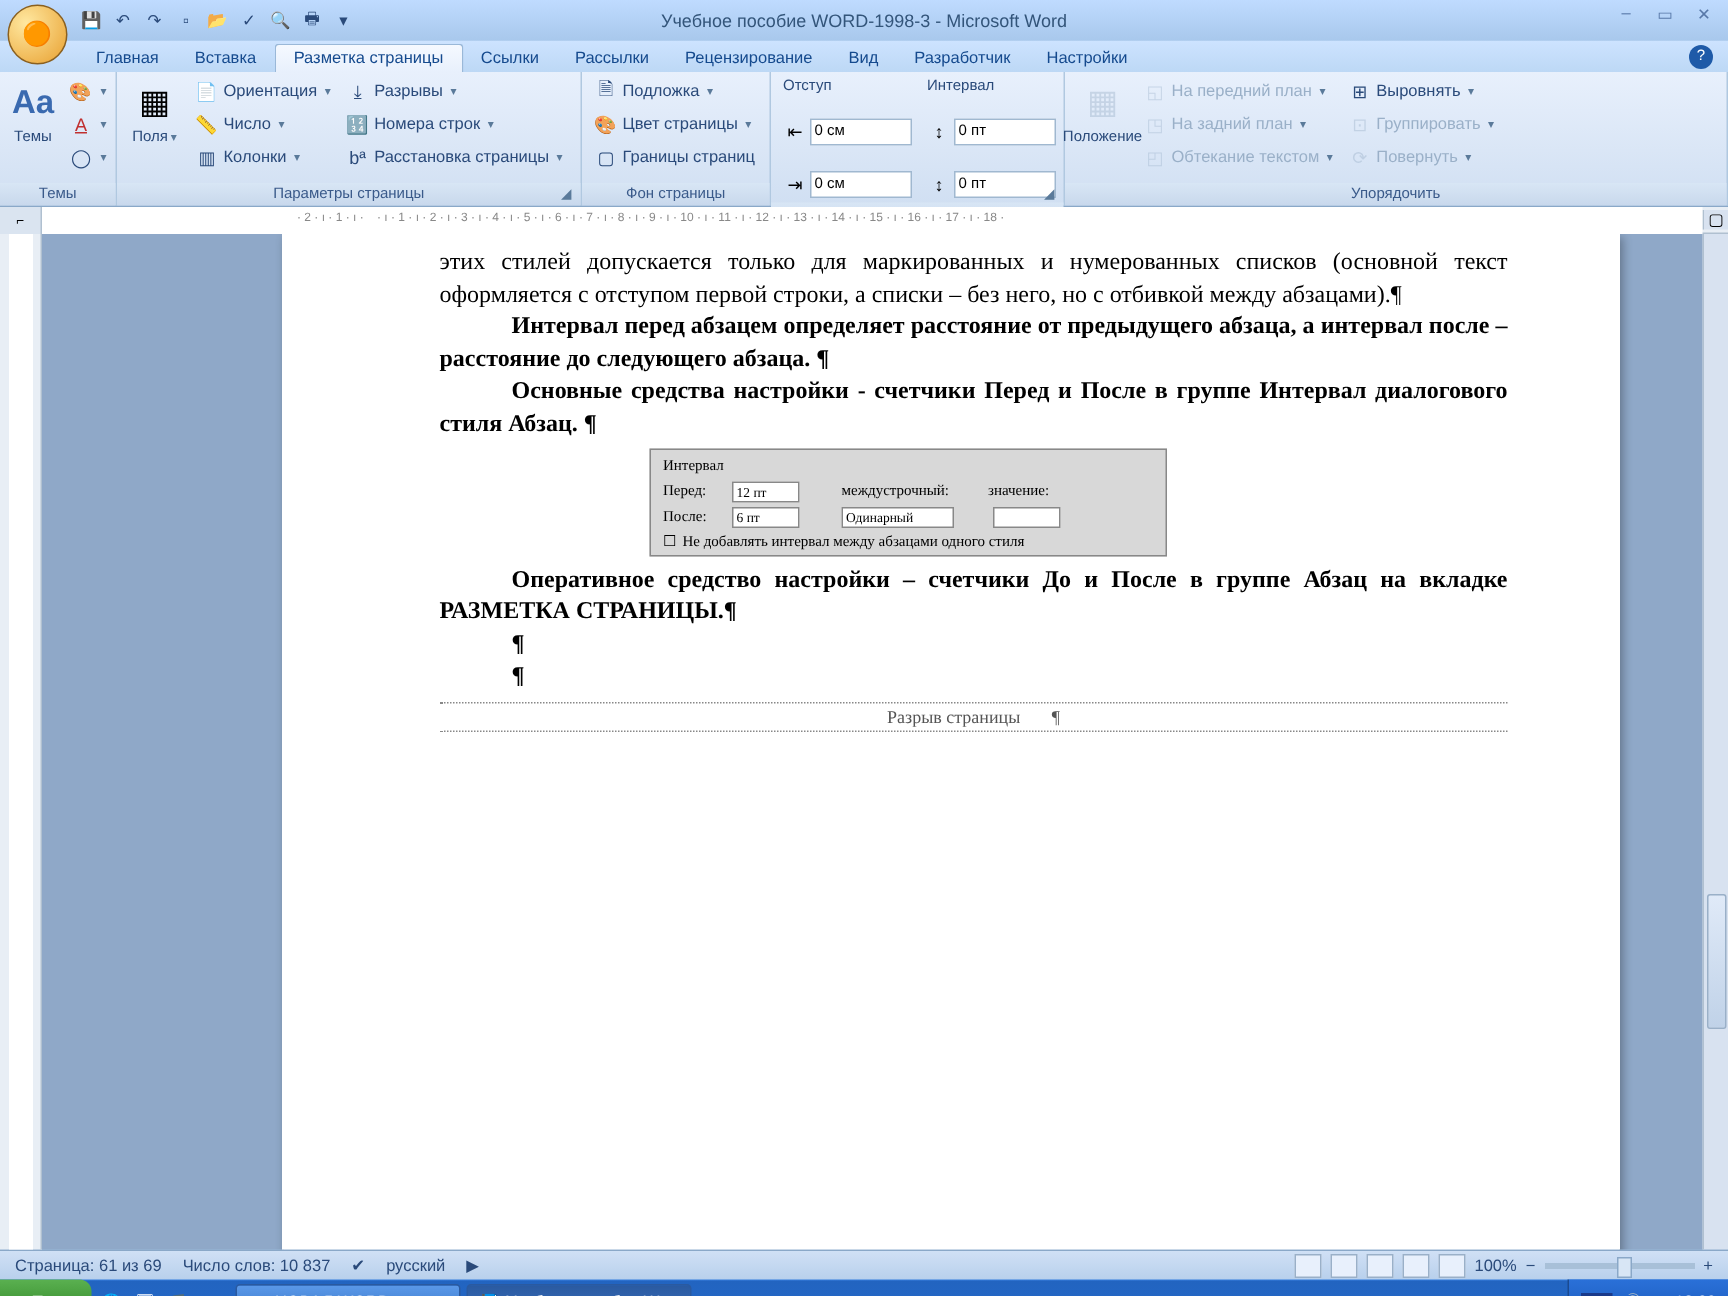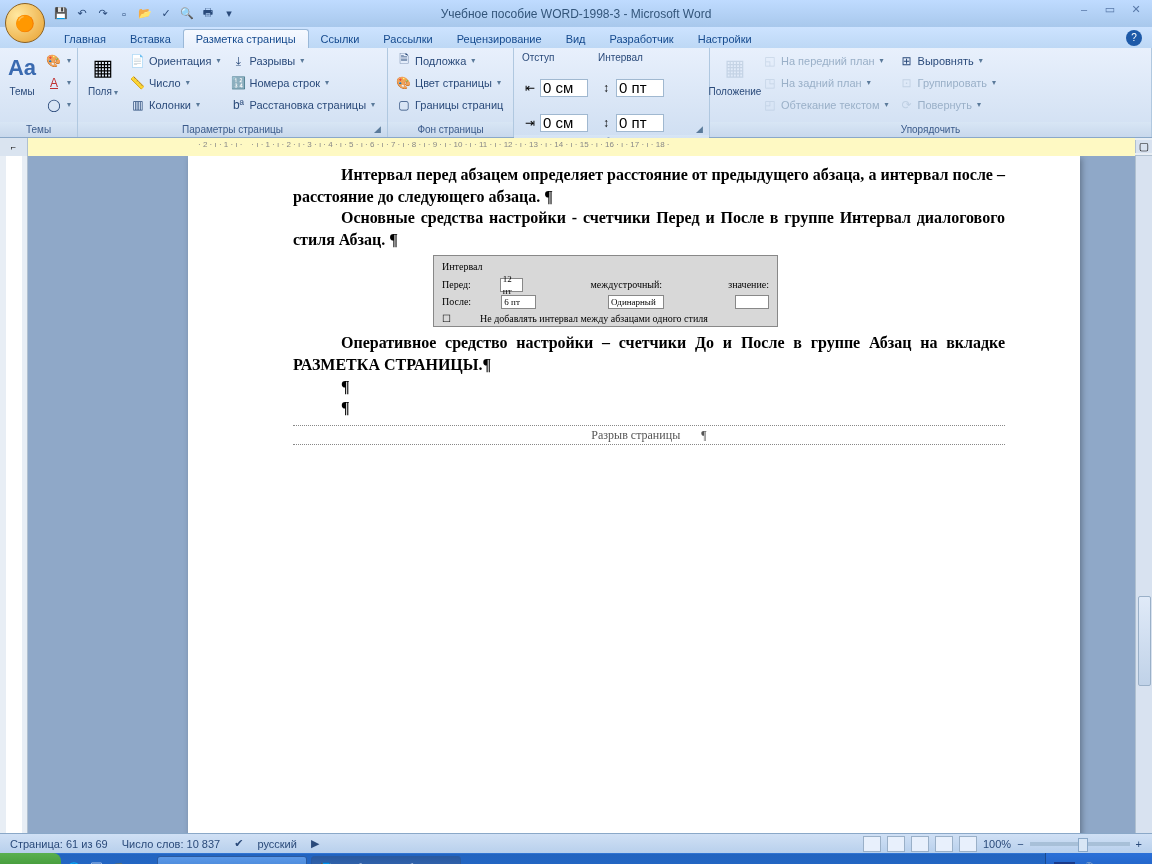--- a/index.html
+++ b/index.html
@@ -29,40 +29,40 @@
 .big-btn-icon { width: 32px; height: 32px; display: flex; align-items: center; justify-content: center; font-size: 22px; }
 .big-btn-label { font-size: 10px; color: #2a4a7a; text-align: center; line-height: 11px; margin-top: 2px; }
 .small-btns { display: flex; flex-direction: column; gap: 1px; }
 .small-btn { display: flex; align-items: center; height: 21px; padding: 0 4px; cursor: pointer; border-radius: 2px; color: #2a4a7a; font-size: 11px; gap: 3px; white-space: nowrap; }
 .small-icon { width: 16px; height: 16px; display: flex; align-items: center; justify-content: center; font-size: 12px; }
 .dialog-launcher { position: absolute; right: 2px; bottom: 2px; width: 11px; height: 11px; font-size: 9px; color: #5a7a9a; cursor: pointer; }
 .dd { font-size: 8px; margin-left: 2px; color: #5a7a9a; }
 .spin-group { display: flex; flex-direction: column; gap: 14px; }
 .spin-row { display: flex; align-items: center; gap: 2px; height: 21px; }
 .spin-label { font-size: 10px; color: #2a4a7a; }
-.spin-input { width: 48px; height: 18px; border: 1px solid #a0b8d0; background: #fff; font-size: 15px; padding: 0 2px; }
+.spin-input { width: 68px; height: 18px; border: 1px solid #a0b8d0; background: #fff; font-size: 10px; padding: 0 2px; }
 .disabled { color: #9ab0c8 !important; }
 .disabled .small-icon, .disabled .big-btn-icon { opacity: 0.4; }
 
 
 .ruler-row { height: 18px; background: #e8eef5; border-bottom: 1px solid #b0c0d0; display: flex; align-items: center; }
 .ruler-corner { width: 28px; height: 18px; border-right: 1px solid #b0c0d0; display: flex; align-items: center; justify-content: center; font-size: 9px; background: #dae4f0; }
-.hruler { flex: 1; height: 18px; background: #fef9c3; font-size: 8px; color: #666; position: relative; overflow: hidden; }
+.hruler { flex: 1; height: 18px; background: #ffffff; font-size: 8px; color: #666; position: relative; overflow: hidden; }
 
 
 .doc-area { height: 677px; background: #8fa8c8; display: flex; }
 .vruler { width: 28px; background: #e8eef5; border-right: 1px solid #b0c0d0; }
 .vruler-inner { width: 16px; margin-left: 6px; background: #fff; height: 100%; }
 .doc-scroll { flex: 1; overflow: hidden; position: relative; }
 .page { width: 892px; min-height: 700px; background: #fff; margin-left: 160px; margin-top: 0; box-shadow: 2px 2px 6px rgba(0,0,0,0.3); padding: 8px 75px 30px 105px; font-family: "Times New Roman", serif; font-size: 16px; color: #000; line-height: 1.35; }
 .page p { text-align: justify; }
 .page .indent { text-indent: 48px; font-weight: bold; }
 .dialog-img { width: 345px; height: 72px; background: #d8d8d8; border: 1px solid #888; margin: 5px auto 5px 140px; padding: 4px 8px; font-family: Tahoma; font-size: 10px; color: #000; }
 .dialog-img .dlg-title { font-size: 10px; margin-bottom: 4px; }
-.dialog-img .dlg-row { display: flex; gap: 29px; align-items: flex-end; margin-bottom: 3px; }
+.dialog-img .dlg-row { display: flex; gap: 4px; align-items: flex-start; margin-bottom: 3px; }
 .dialog-img .dlg-label { width: 42px; }
 .dialog-img .dlg-field { width: 45px; height: 14px; background: #fff; border: 1px solid #888; font-size: 9px; padding: 0 2px; display: inline-flex; align-items: center; }
 .dialog-img .dlg-dd { width: 75px; height: 14px; background: #fff; border: 1px solid #888; font-size: 9px; padding: 0 2px; display: inline-flex; align-items: center; }
 .pg-break { text-align: center; font-size: 12px; color: #555; border-bottom: 1px dotted #888; border-top: 1px dotted #888; margin: 6px 0; padding: 1px 0; position: relative; }
 .scroll-v { width: 17px; background: #d8e2f0; border-left: 1px solid #b0c0d0; position: relative; }
 .scroll-thumb { position: absolute; top: 440px; left: 2px; width: 13px; height: 90px; background: linear-gradient(#e0eaf8,#c0d2e8); border: 1px solid #9ab0c8; border-radius: 2px; }
 
 
 .statusbar { height: 20px; background: linear-gradient(#d0e0f5, #b8d0ec); border-top: 1px solid #8aa8c8; display: flex; align-items: center; font-size: 11px; color: #2a4a7a; padding: 0 10px; gap: 14px; }
 .status-right { margin-left: auto; display: flex; align-items: center; gap: 6px; }
@@ -290,20 +290,21 @@
   </div>
   <div style="width:17px;background:#d8e2f0;border-left:1px solid #b0c0d0;text-align:center">▢</div>
 </div>
 
 <div class="doc-area">
   <div class="vruler">
       <div class="vruler-inner"></div>
     </div>
   <div class="doc-scroll">
     <div class="page">
+      <p>этих стилей допускается только для маркированных и нумерованных списков (основной текст оформляется с отступом первой строки, а списки – без него, но с отбивкой между абзацами).¶</p>
       <p class="indent">Интервал перед абзацем определяет расстояние от предыдущего абзаца, а интервал после – расстояние до следующего абзаца. ¶</p>
       <p class="indent">
         <span>Основные средства настройки - счетчики </span><b>Перед</b><span> и </span><b>После</b><span> в группе </span><b>Интервал</b><span> диалогового стиля </span><b>Абзац</b><span>. ¶</span>
       </p>
       <div class="dialog-img">
         <div class="dlg-title">Интервал</div>
         <div class="dlg-row">
           <span class="dlg-label">Перед:</span>
           <span class="dlg-field">12 пт</span>
           <span style="width:20px"></span>

